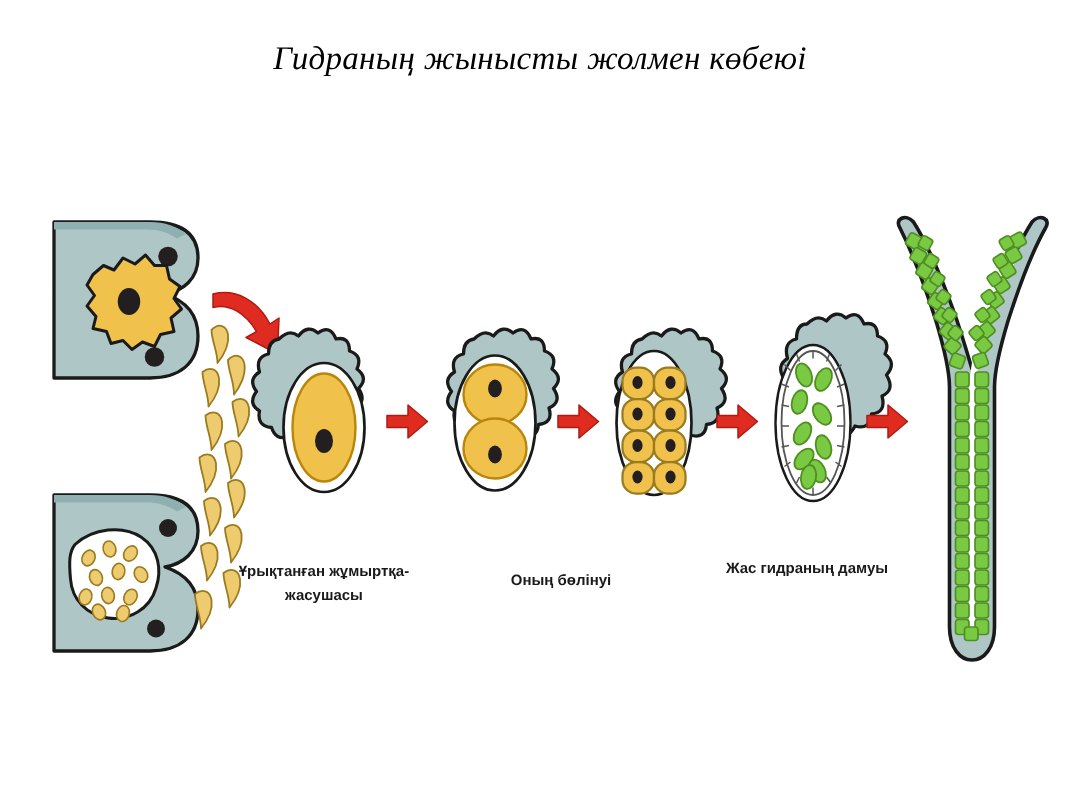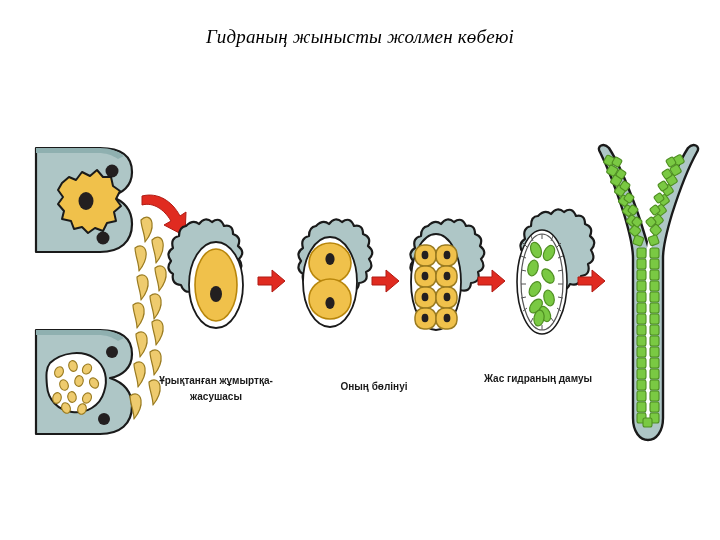--- a/index.html
+++ b/index.html
@@ -15,21 +15,21 @@
     font-family: "Liberation Sans", sans-serif;
   }
   #page-title {
     position: absolute;
     left: 0;
     top: 26px;
     width: 720px;
     text-align: center;
     font-family: "Liberation Serif", serif;
     font-style: italic;
-    font-size: 19px;
+    font-size: 22px;
     color: #000000;
     letter-spacing: 0.2px;
     white-space: nowrap;
   }
   #diagram {
     position: absolute;
     left: 0;
     top: 0;
     width: 720px;
     height: 540px;

